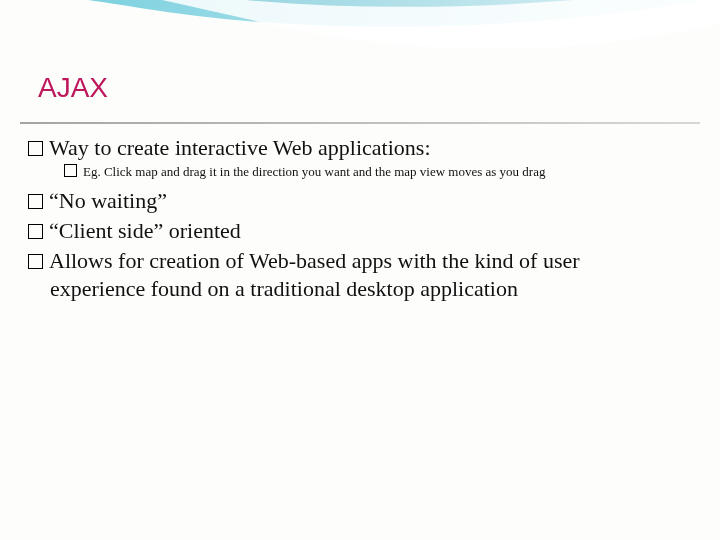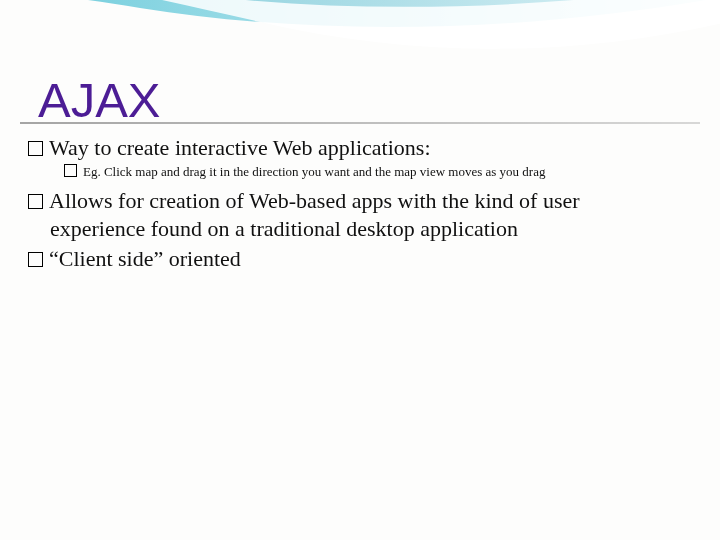--- a/index.html
+++ b/index.html
@@ -19,23 +19,23 @@
     position: absolute;
     top: -40px;
     left: -40px;
     right: -40px;
     height: 160px;
     pointer-events: none;
   }
 
   .title {
     font-family: "Trebuchet MS", "Segoe UI", Arial, sans-serif;
-    font-size: 49px;
+    font-size: 28px;
     font-weight: 400;
-    color: #4c1d95;
+    color: #be185d;
     position: absolute;
     top: 72px;
     left: 38px;
   }
 
   .underline {
     position: absolute;
     top: 122px;
     left: 20px;
     right: 20px;
@@ -110,23 +110,26 @@
 <div class="content">
 
   <div class="lvl1">
     <span class="bullet-box"></span><span>Way to create interactive Web applications:</span>
   </div>
 
   <div class="lvl2">
     <span class="bullet-box"></span><span>Eg. Click map and drag it in the direction you want and the map view moves as you drag</span>
   </div>
 
+  <div class="lvl1">
+    <span class="bullet-box"></span><span>“No waiting”</span>
+  </div>
 
+
+  <div class="lvl1">
+    <span class="bullet-box"></span><span>“Client side” oriented</span>
+  </div>
 
   <div class="lvl1">
     <span class="bullet-box"></span><span>Allows for creation of Web-based apps with the kind of user experience found on a traditional desktop application</span>
   </div>
 
-  <div class="lvl1">
-    <span class="bullet-box"></span><span>“Client side” oriented</span>
-  </div>
-
 </div>
 
 </body></html>

